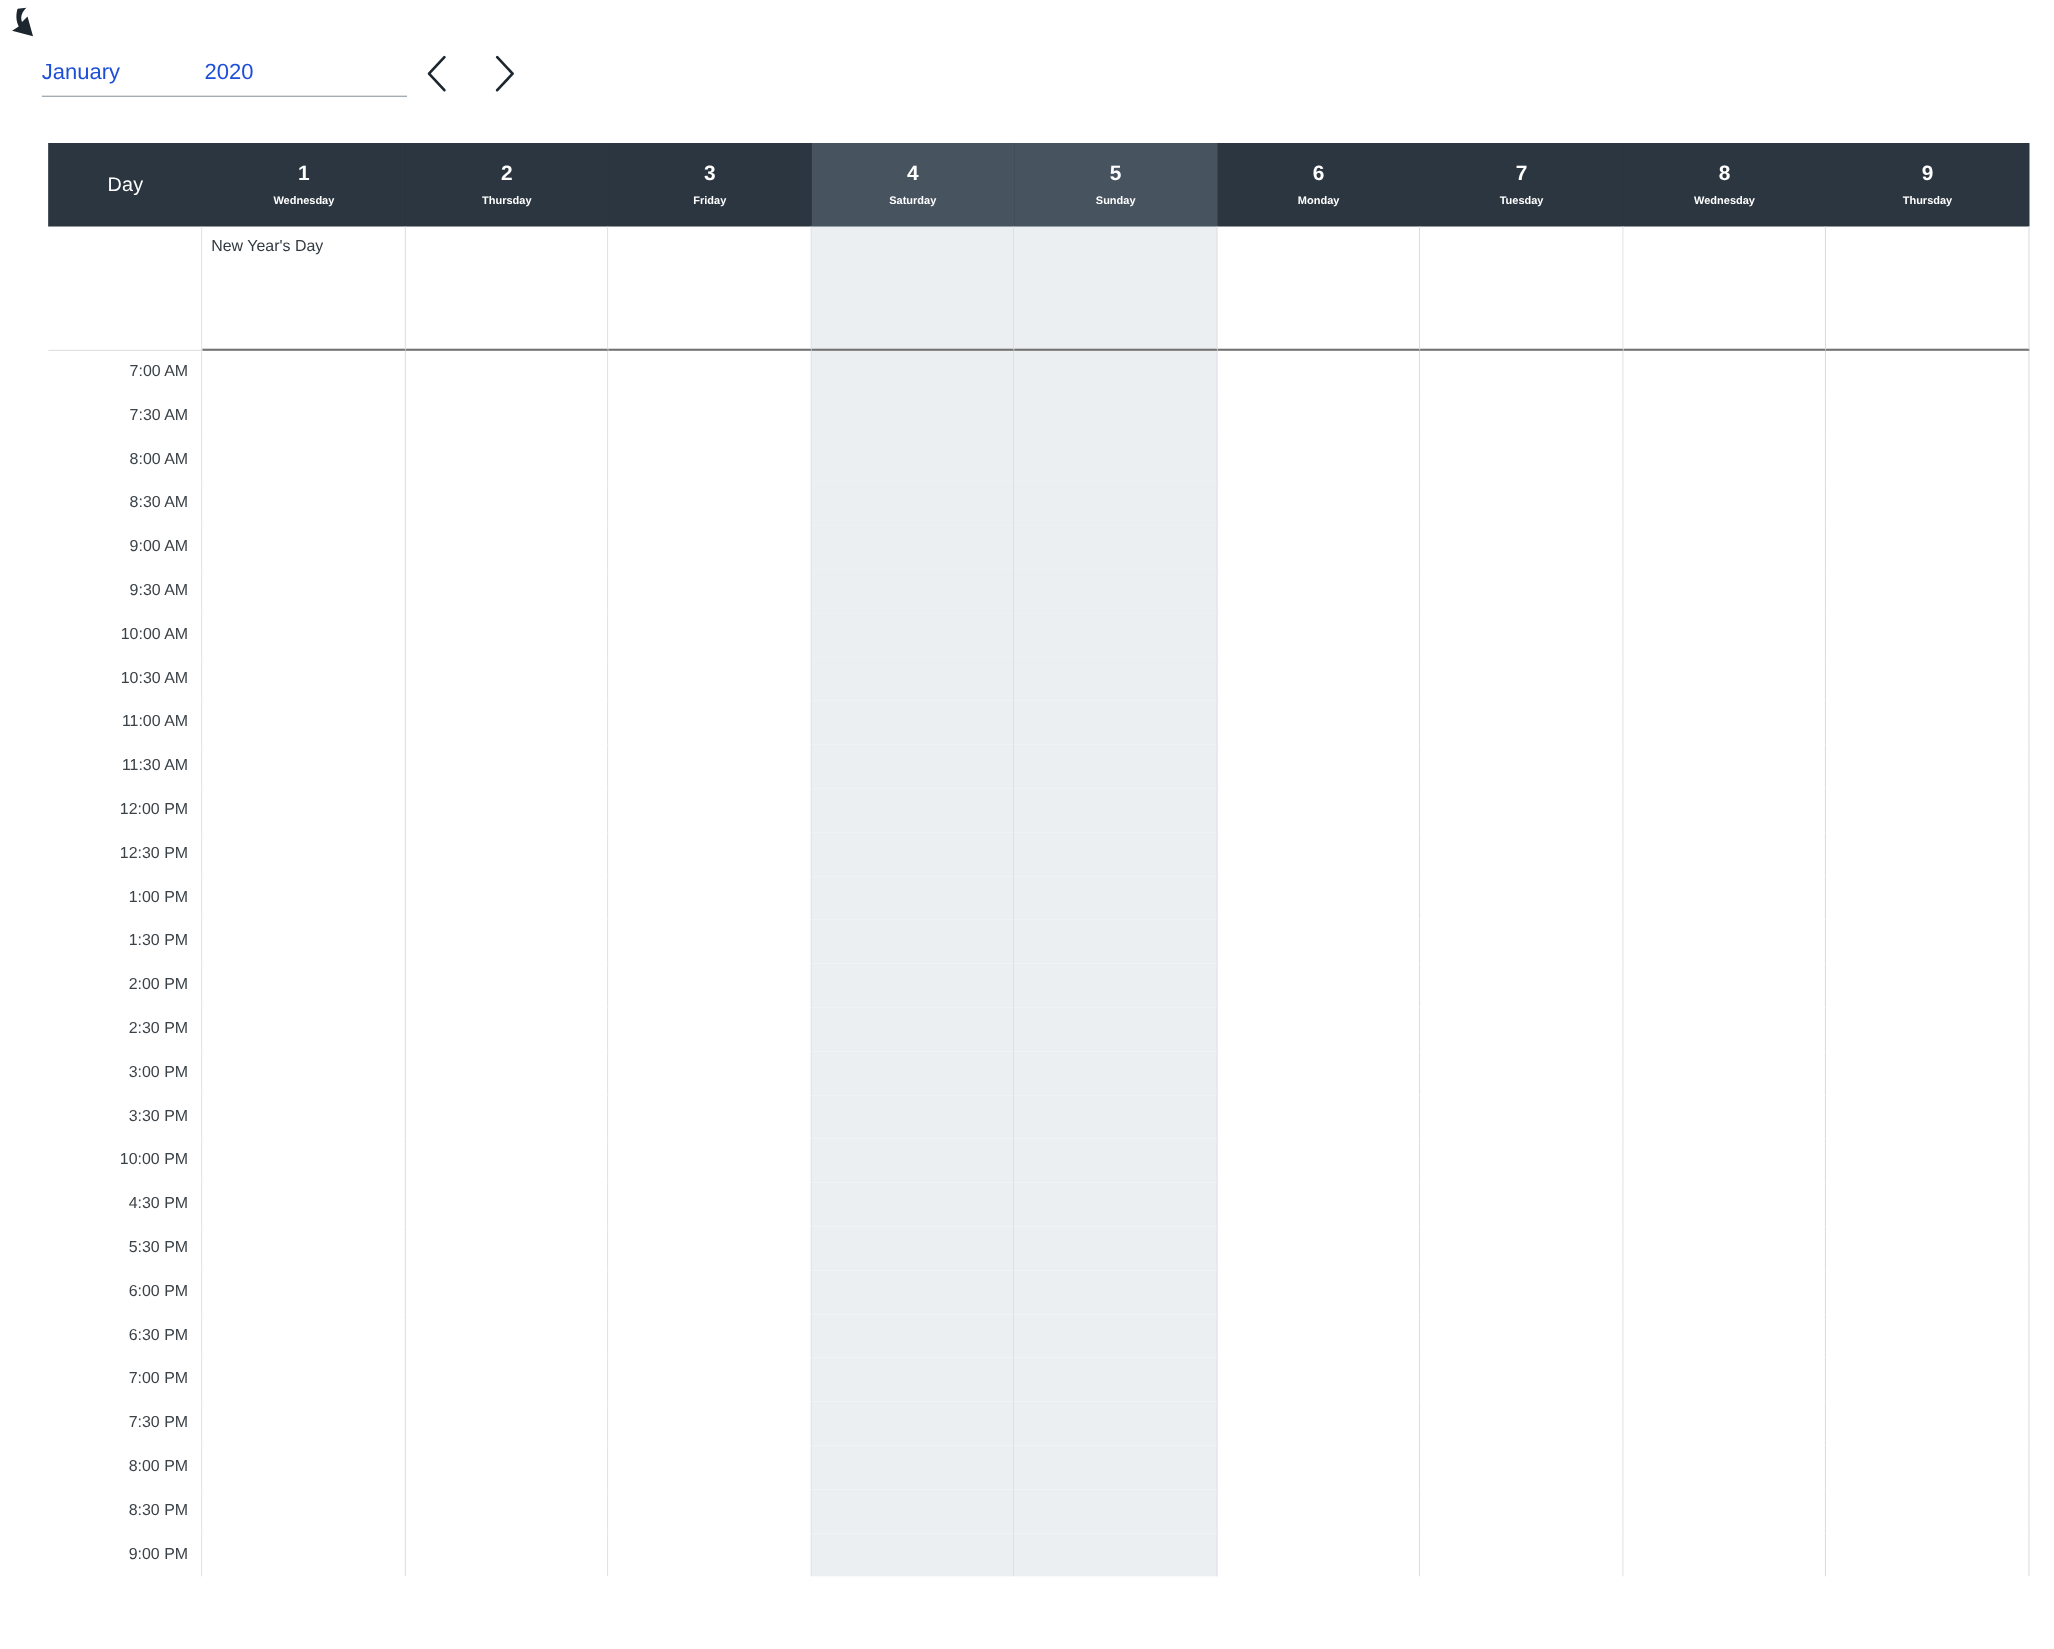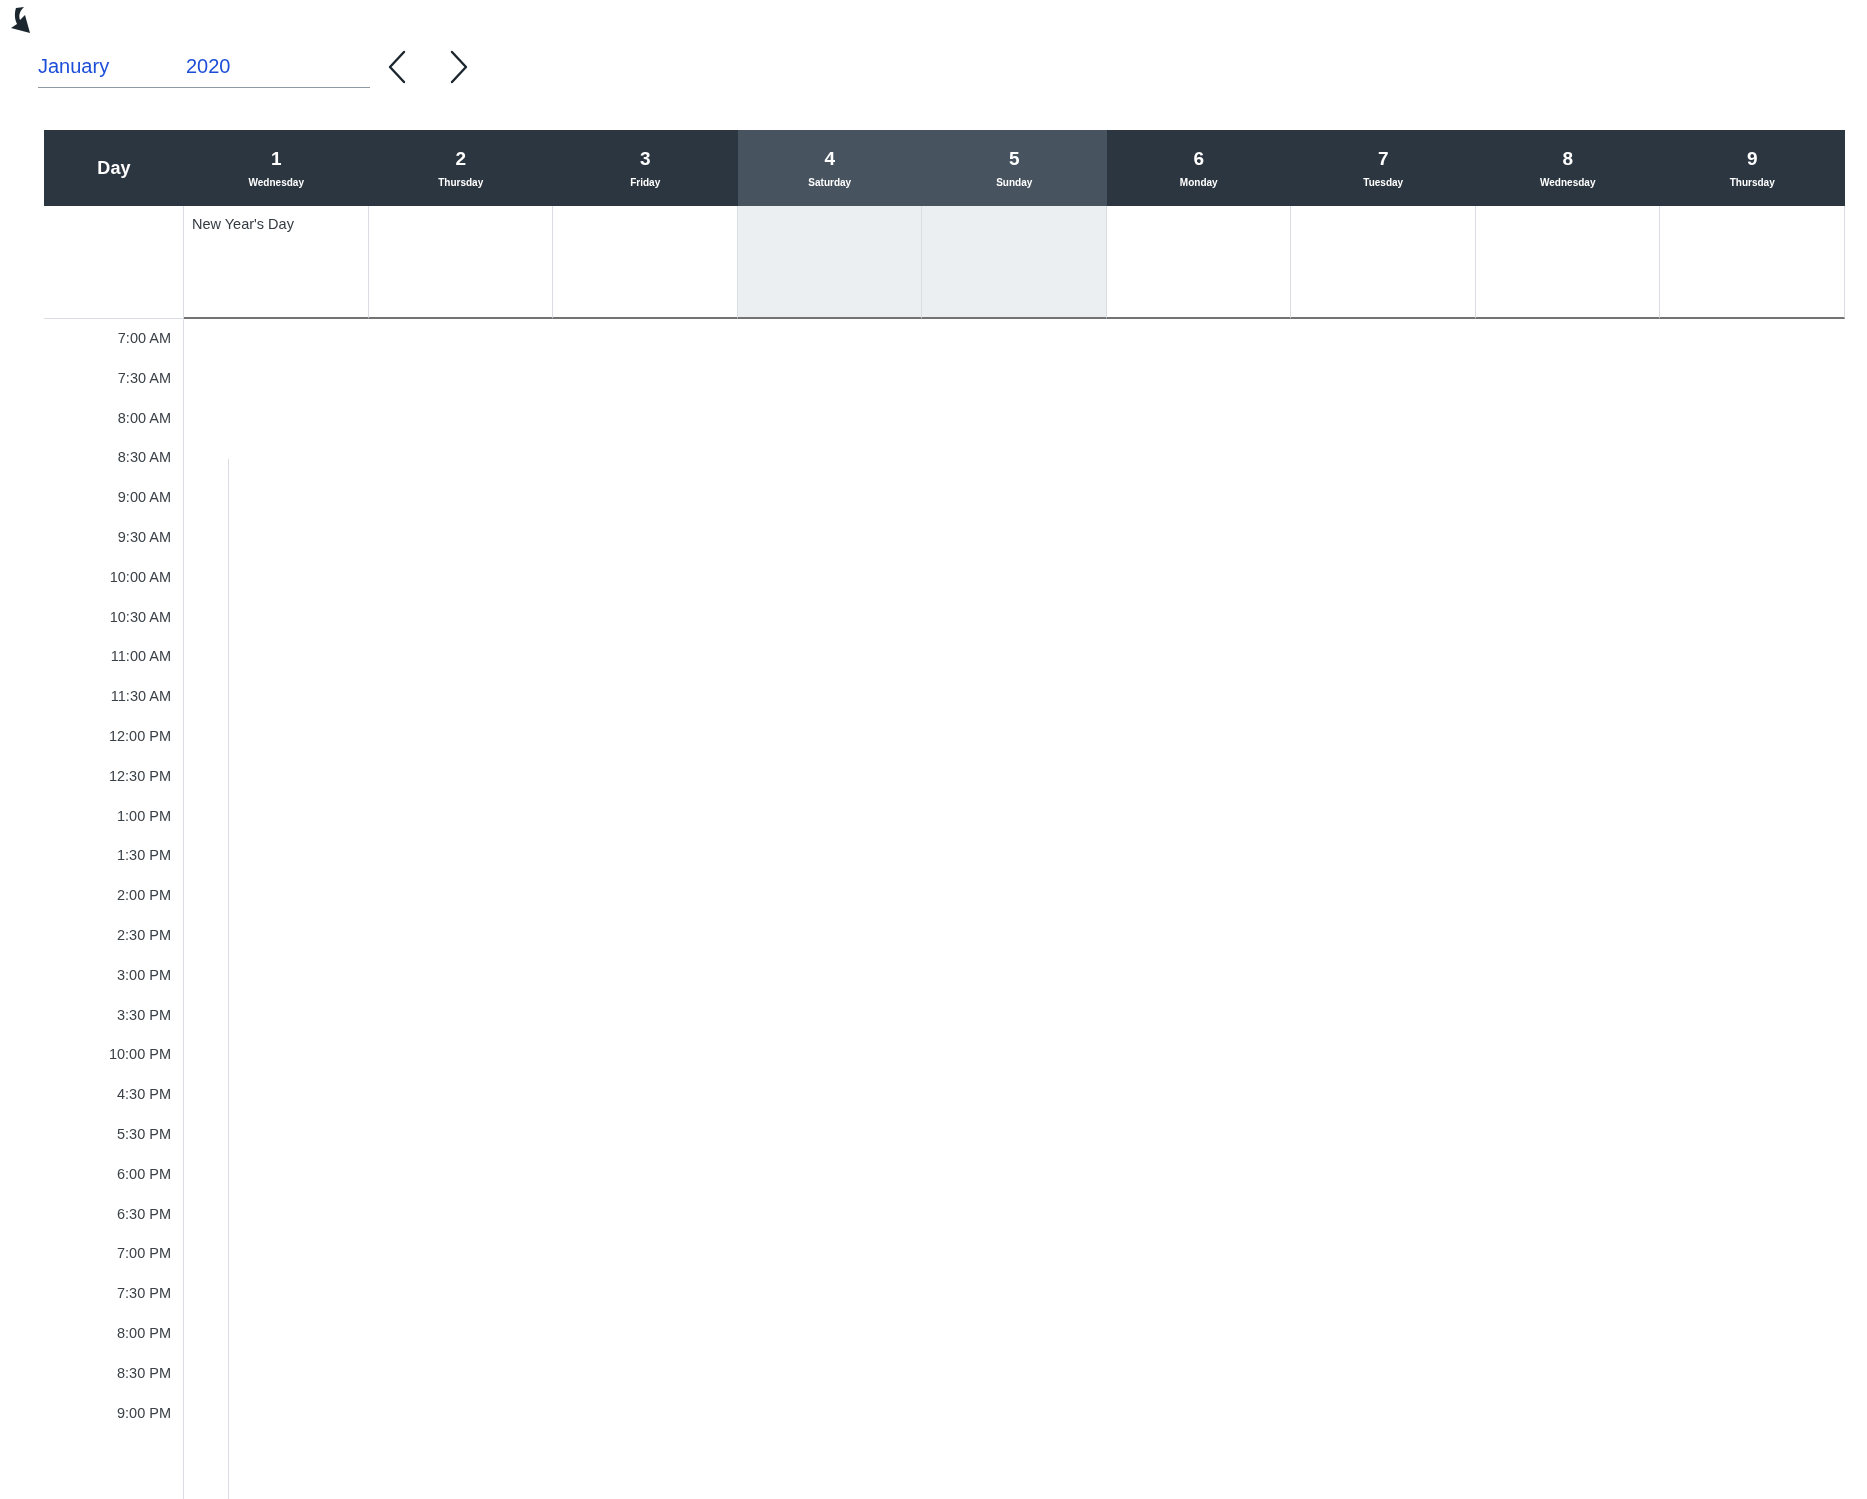--- a/index.html
+++ b/index.html
@@ -96,21 +96,21 @@
     display: flex;
     flex-direction: column;
     align-items: center;
     justify-content: center;
     height: 76px;
     background: #2c3640;
   }
   #header-band .col-day.weekend-col { background: #47535f; }
   .hdr-daylabel {
     font-size: 18px;
-    font-weight: bold;
+    font-weight: normal;
     letter-spacing: .2px;
   }
   .hdr-datenum {
     font-size: 19px;
     font-weight: bold;
     margin-bottom: 7px;
   }
   .hdr-dayname {
     font-size: 10px;
     font-weight: bold;
@@ -127,21 +127,21 @@
     border-right: 1px solid #d9dde1;
     border-bottom: 2px solid #737373;
     background: #ffffff;
     padding: 10px 8px 0 8px;
     font-size: 14.5px;
     color: #333b42;
   }
   #allday-row .col-day.weekend-col { background: #eceff2; }
 
   
-  .slot-row { height: 39.8px; flex-direction: column; }
+  .slot-row { height: 39.8px; }
   .slot-row .col-time {
     text-align: right;
     padding-right: 12px;
     font-size: 14.5px;
     color: #3a4147;
     border-right: 1px solid #d9dde1;
     line-height: 39.8px;
     background: #ffffff;
   }
   .slot-row .col-day {

